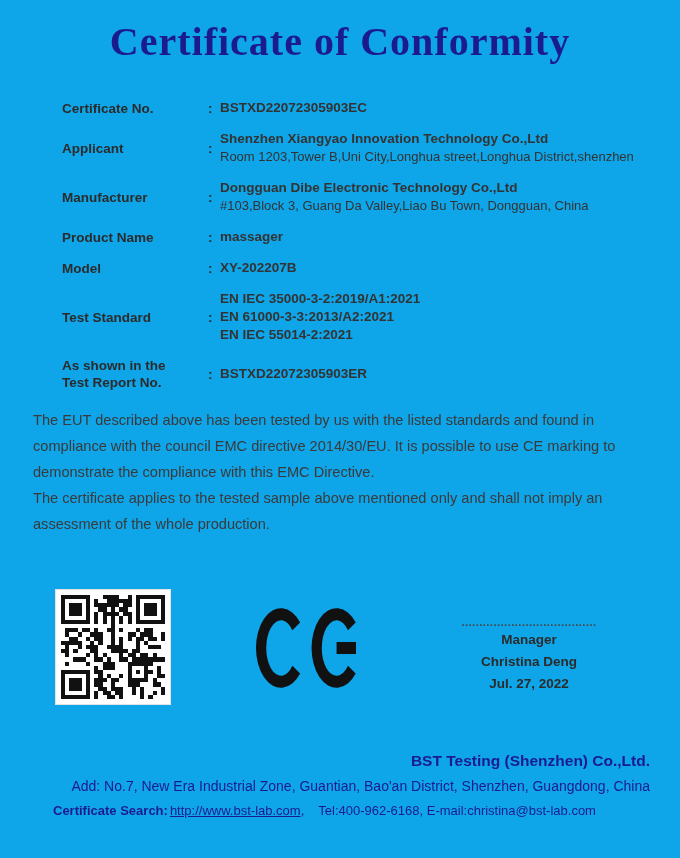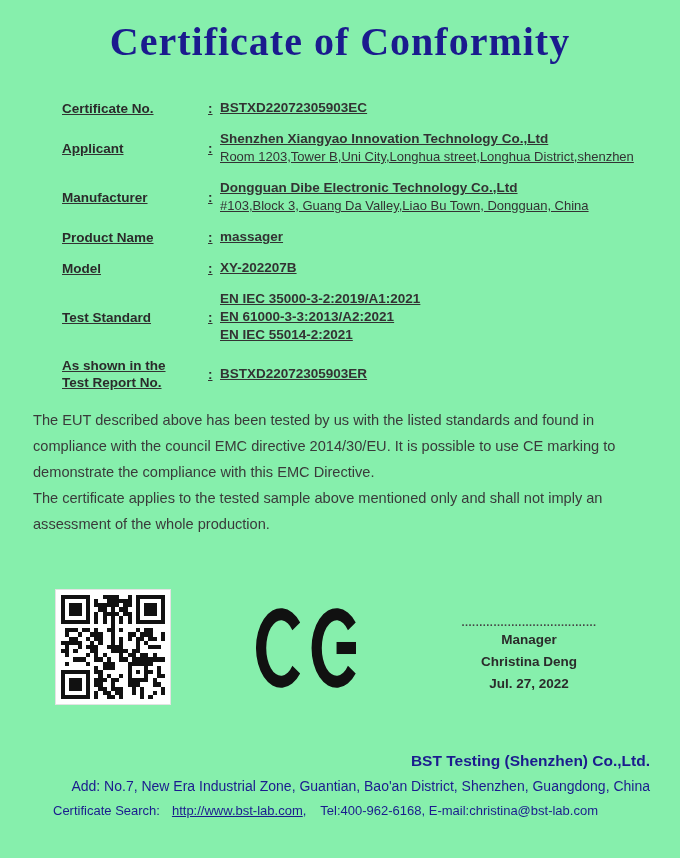--- a/index.html
+++ b/index.html
@@ -1,26 +1,26 @@
 <!DOCTYPE html>
 <html><head>
 <meta charset="utf-8">
 <style>
   * { margin:0; padding:0; box-sizing:border-box; }
   html,body { background:#ffffff; }
   .page {
-    width:680px; height:858px; background:#86efac; overflow:hidden;
+    width:680px; height:858px; background:#0ea5e9; overflow:hidden;
     font-family:"Liberation Sans", sans-serif; color:#333333; position:relative;
   }
   .title {
     margin-top:18px; text-align:center;
     font-family:"Liberation Serif", serif; font-weight:bold;
     font-size:40px; letter-spacing:1px; color:#1b1b8e;
   }
-  .fields { margin:34px 35px 0 62px;text-decoration:underline; }
+  .fields { margin:34px 35px 0 62px; }
   .row { display:flex; align-items:center; margin-bottom:13px; }
   .label {
     width:146px; flex:none; font-weight:bold; font-size:13.5px;
     line-height:17px; color:#2b2b2b;
   }
   .colon { width:12px; flex:none; font-weight:bold; font-size:13.5px; color:#2b2b2b; }
   .value { font-size:13px; line-height:18px; color:#333333; }
   .value .v-bold { font-weight:bold; font-size:13.5px; }
   .statement { margin:16px 28px 0 33px; font-size:14.6px; line-height:26px; color:#3a3a3a; }
   .marks-row {
@@ -35,21 +35,21 @@
   .signature { width:178px; margin-top:26px; text-align:center; }
   .sig-dots {
     font-size:11px; font-weight:bold; letter-spacing:0.5px; color:#444;
     white-space:nowrap; overflow:hidden; line-height:14px;
   }
   .sig-line { font-weight:bold; font-size:13.5px; line-height:22px; color:#2b2b2b; }
   .footer { margin:46px 30px 0 53px; color:#1b1b8e;text-align:right; }
   .footer .company { font-size:15.5px; font-weight:bold; line-height:20px; }
   .footer .address { font-size:14px; margin-top:7px; line-height:16px; }
   .footer .search { font-size:13px; margin-top:8px; line-height:17px; display:flex; align-items:baseline; }
-  .footer .search .lbl { margin-right:12px; }
+  .footer .search .lbl { margin-right:2px;font-weight:bold; }
   .footer .search a { color:#1b1b8e; text-decoration:underline; cursor:pointer; }
   .footer .search .sep { margin-right:14px; }
 </style>
 </head>
 <body>
 
 <div class="page">
 
   <div class="title">Certificate of Conformity</div>
 

